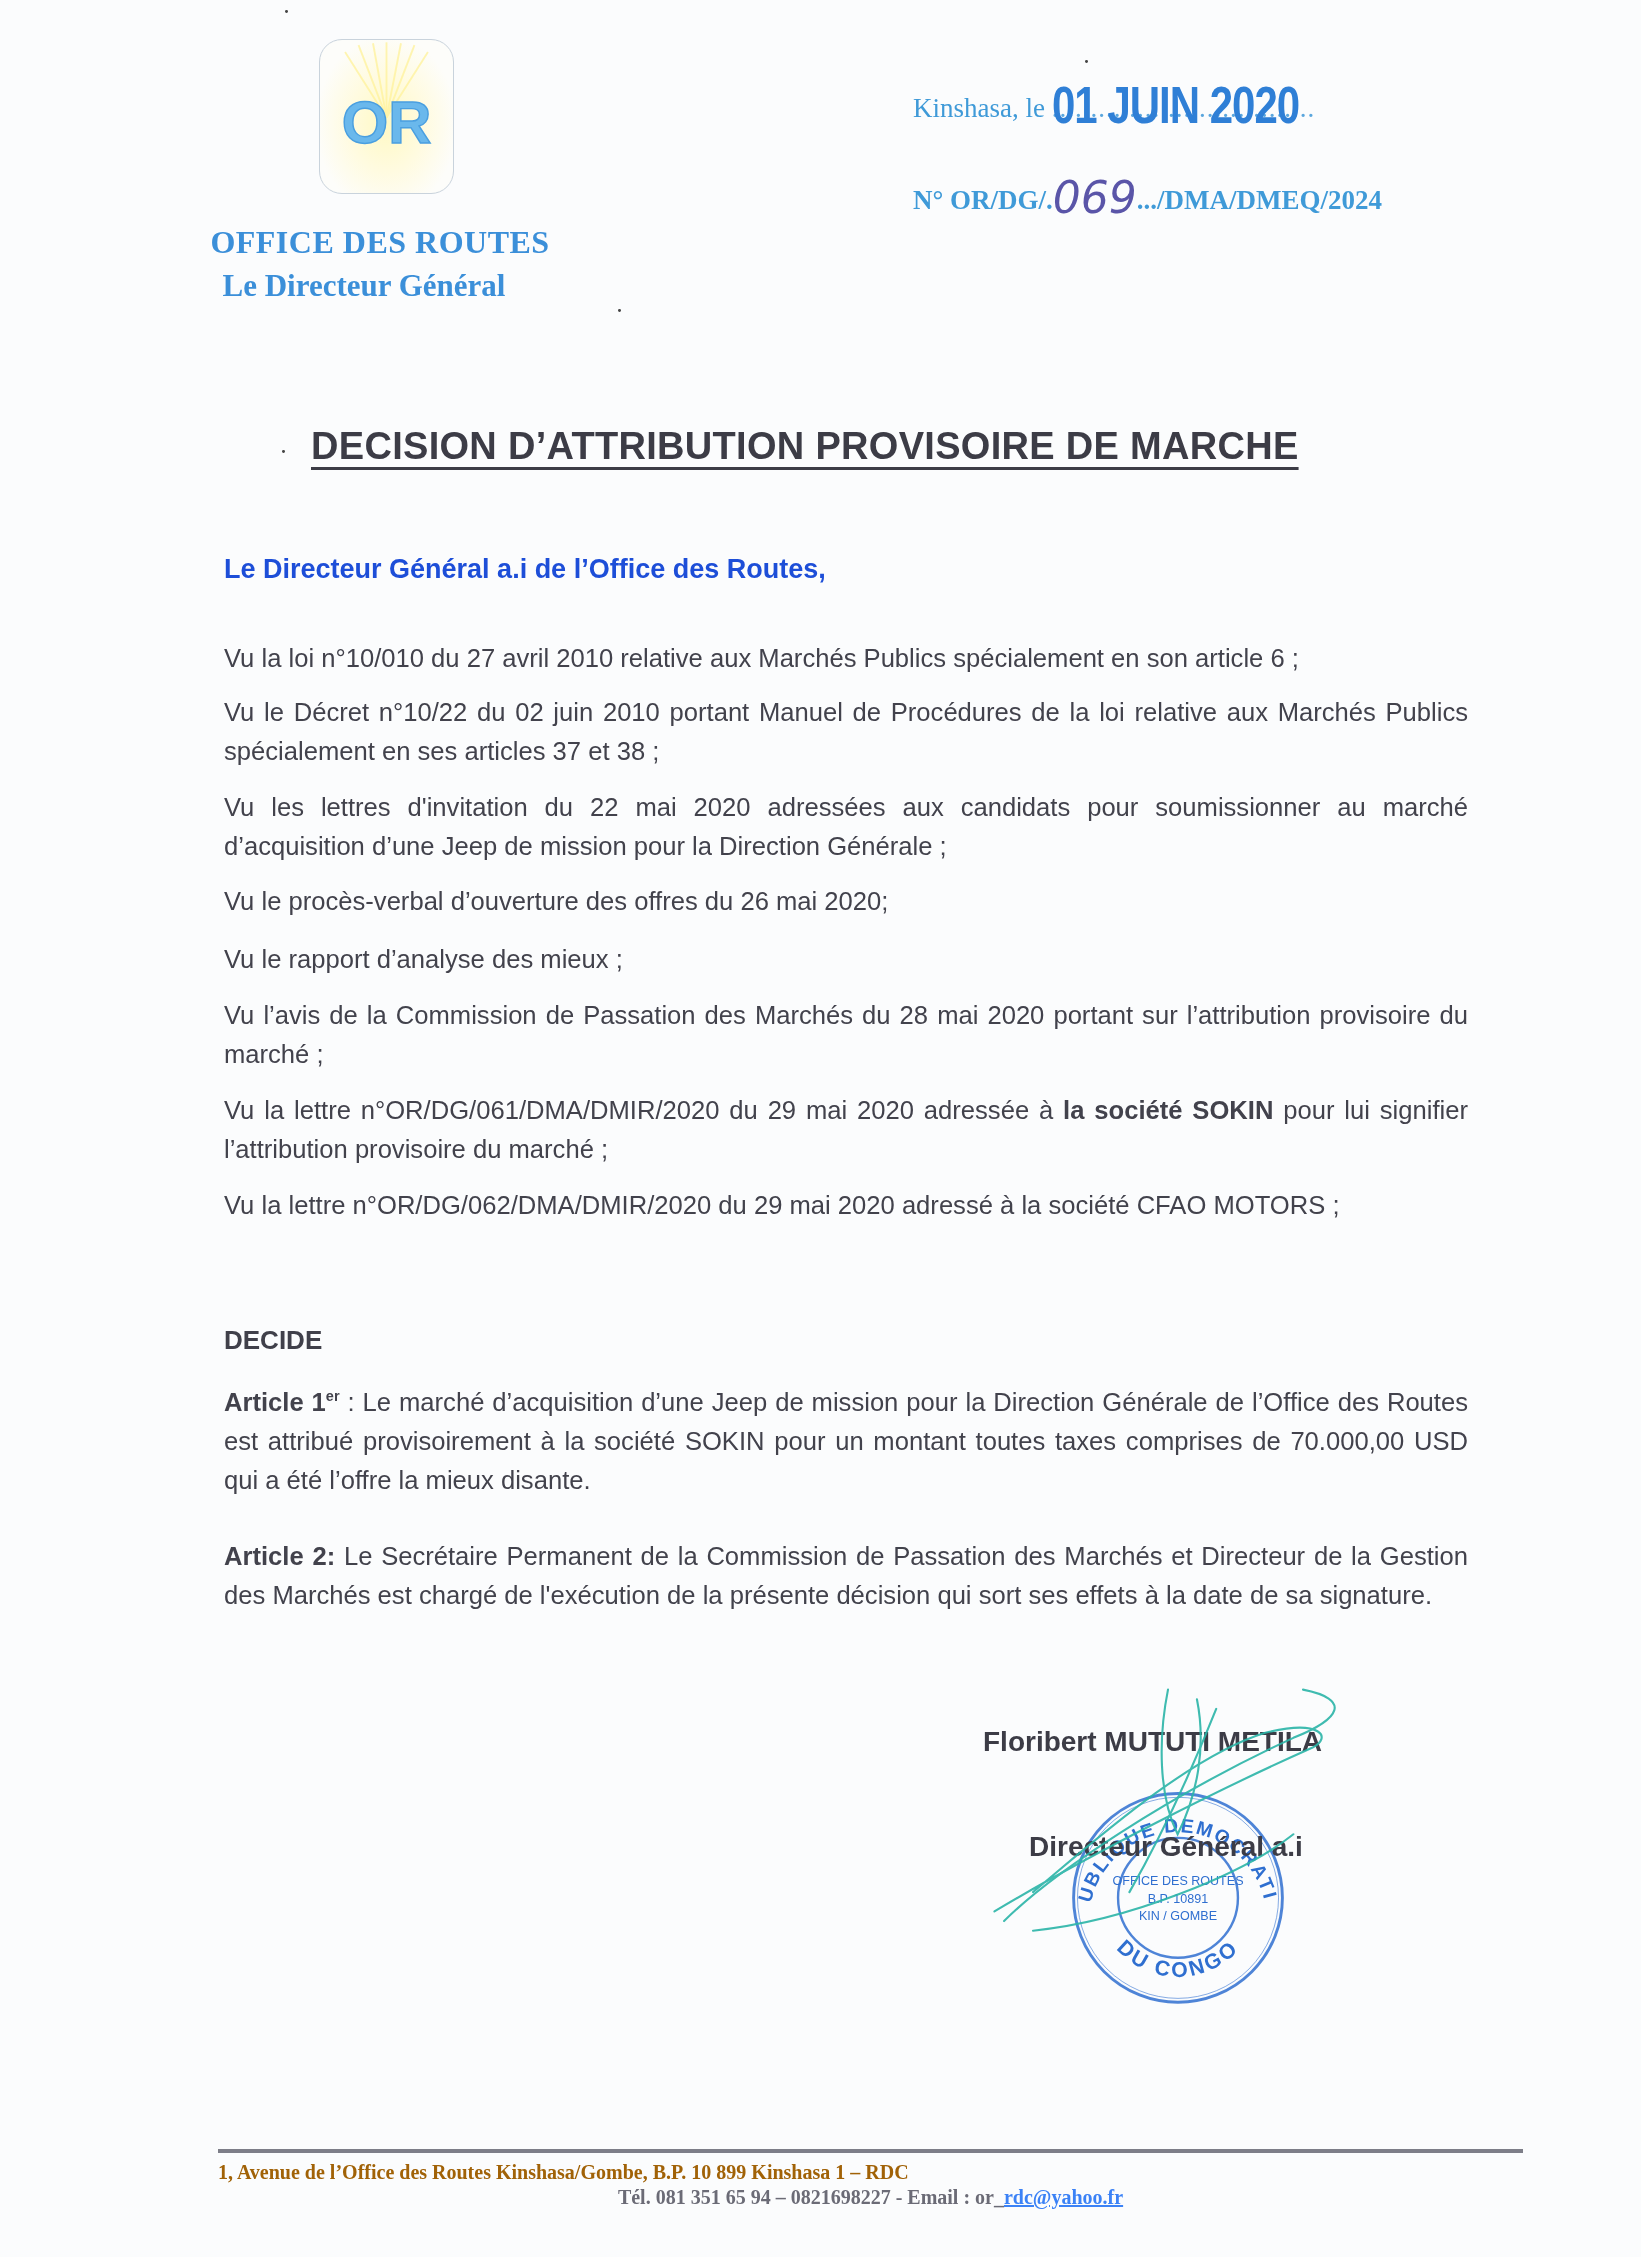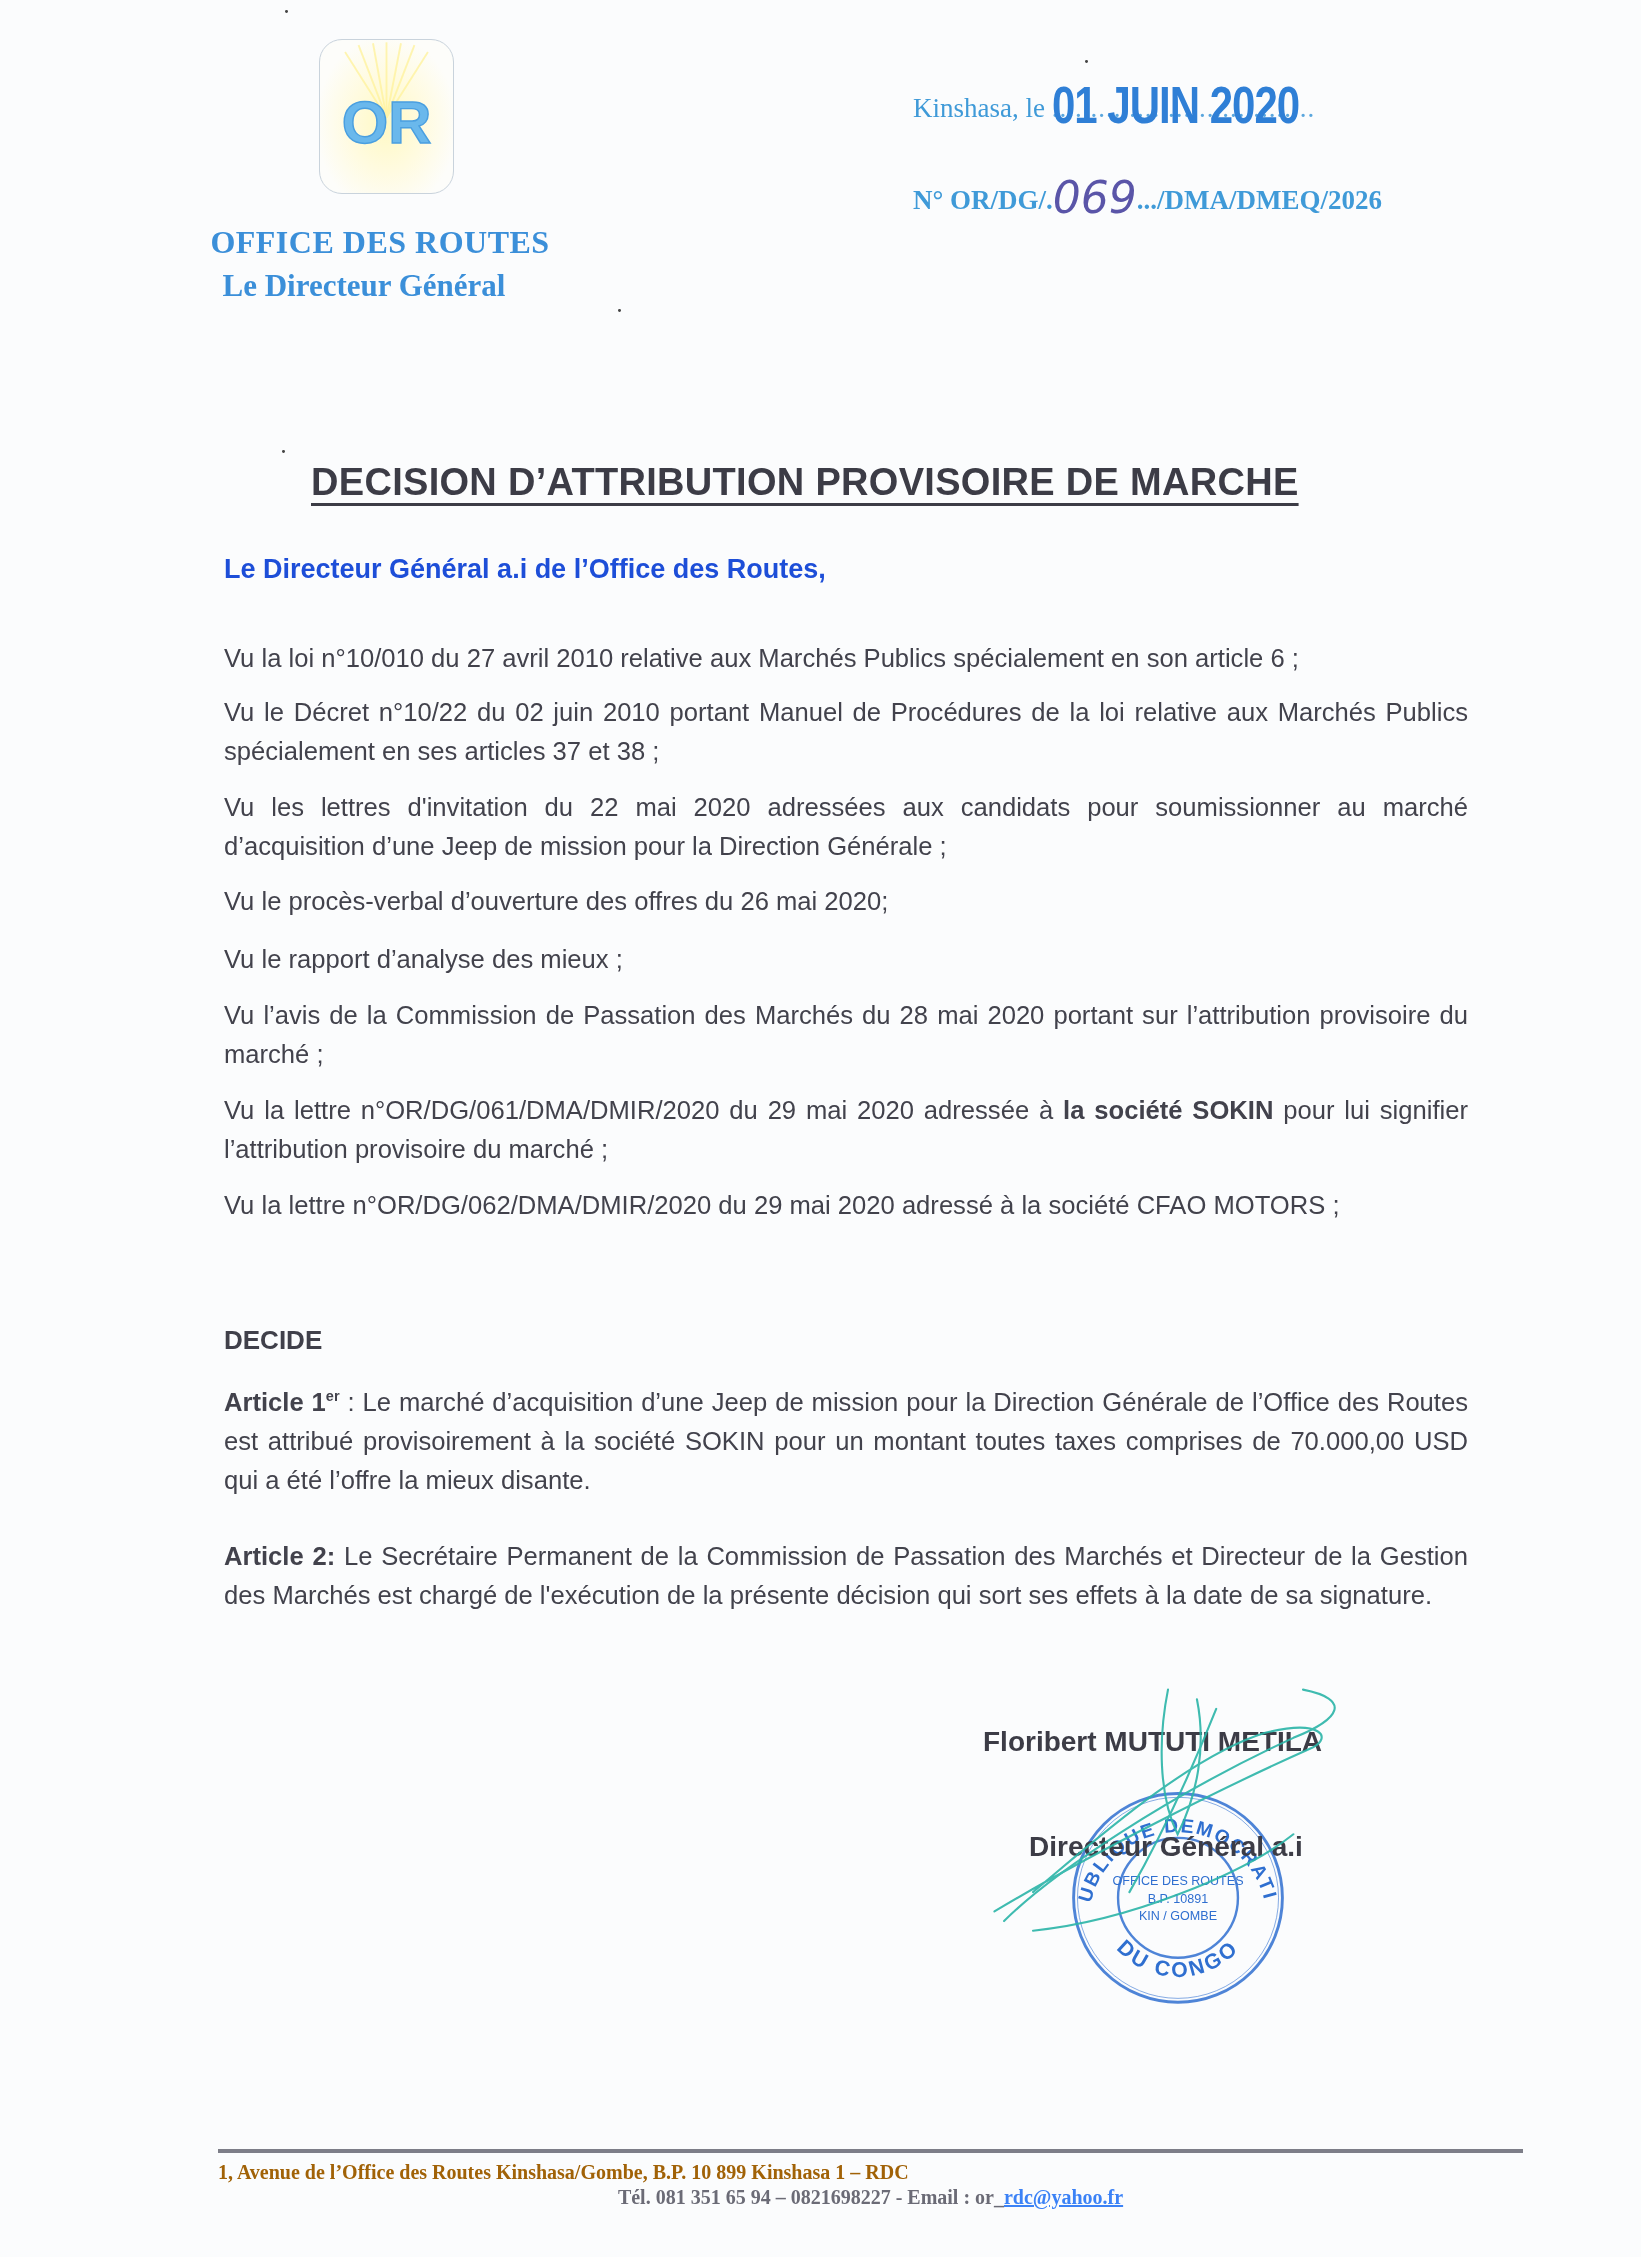--- a/index.html
+++ b/index.html
@@ -46,21 +46,21 @@
   }
   .ref-hand {
     font-family: "DejaVu Sans", sans-serif; font-weight: normal; color: #5a55a8;
     font-size: 44px; font-style: italic; vertical-align: -3.9px;
   }
 
   
   .doc-title {
     left: 311px; top: 425px; font-weight: bold; font-size: 38px; color: #3c3c46;
     text-decoration: underline; text-decoration-thickness: 2.9px; text-underline-offset: 7.7px;
-    white-space: nowrap; letter-spacing: 0.3px; margin-top: 36px;
+    white-space: nowrap; letter-spacing: 0.3px;
   }
 
   .preamble {
     left: 224px; top: 554px; font-weight: bold; font-size: 27px; color: #1d4ed8;
   }
   .para { position: absolute; left: 224px; width: 1244px; font-size: 25.6px; line-height: 39px; color: #42424c; text-align: justify; }
   .b { font-weight: bold; }
 
   .decide { left: 224px; top: 1325px; font-weight: bold; font-size: 26px; color: #40404a; }
 
@@ -102,21 +102,21 @@
 </div>
 <div class="abs office-name">OFFICE DES ROUTES</div>
 <div class="abs office-sub">Le Directeur Général</div>
 
 <div class="abs place-line">
   <span>Kinshasa, le</span>
   <span class="dots">..................................</span>
 </div>
 <div class="abs date-stamp">01 JUIN 2020</div>
 <div class="abs ref-line">
-  <span>N° OR/DG/.</span><span class="ref-hand">069</span><span>.../DMA/DMEQ/2026</span>
+  <span>N° OR/DG/.</span><span class="ref-hand">069</span><span>.../DMA/DMEQ/2024</span>
 </div>
 
 <div class="abs doc-title">DECISION D’ATTRIBUTION PROVISOIRE DE MARCHE</div>
 <div class="abs preamble">Le Directeur Général a.i de l’Office des Routes,</div>
 
 <div class="para" style="top:639px;">Vu la loi n°10/010 du 27 avril 2010 relative aux Marchés Publics spécialement en son article 6 ;</div>
 <div class="para" style="top:693px;">Vu le Décret n°10/22 du 02 juin 2010 portant Manuel de Procédures de la loi relative aux Marchés Publics spécialement en ses articles 37 et 38 ;</div>
 <div class="para" style="top:788px;">Vu les lettres d'invitation du 22 mai 2020 adressées aux candidats pour soumissionner au marché d’acquisition d’une Jeep de mission pour la Direction Générale ;</div>
 <div class="para" style="top:882px;">Vu le procès-verbal d’ouverture des offres du 26 mai 2020;</div>
 <div class="para" style="top:940px;">Vu le rapport d’analyse des mieux ;</div>

